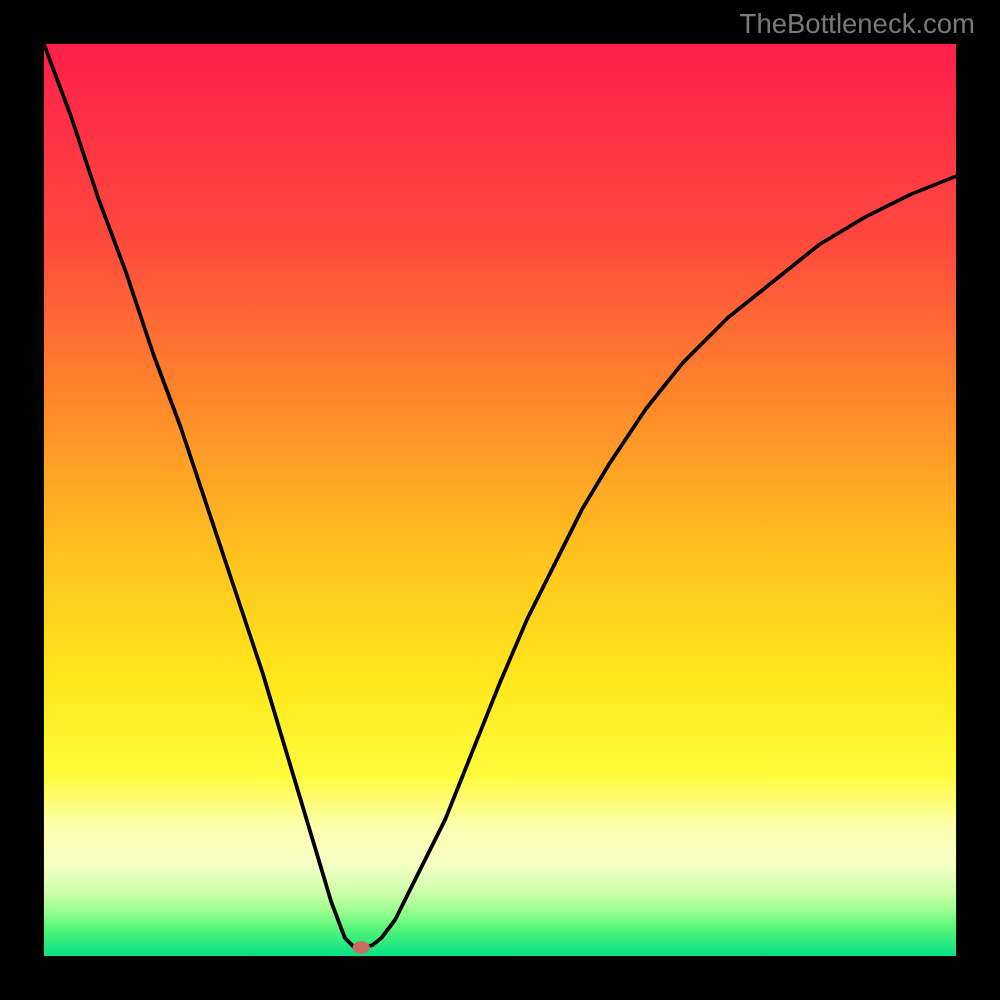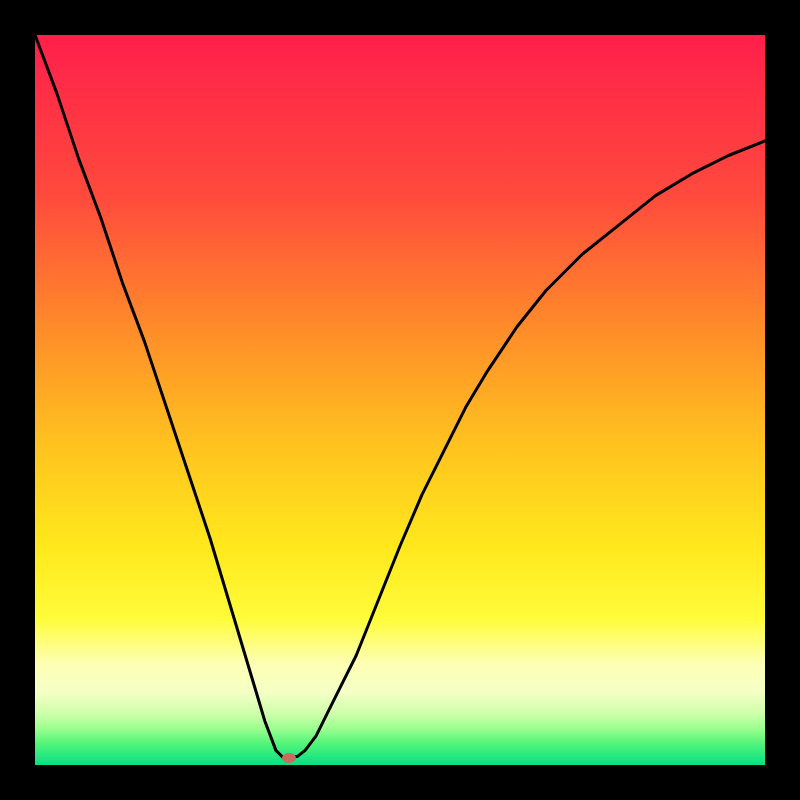--- a/index.html
+++ b/index.html
@@ -56,20 +56,21 @@
     font-size: 22px;
     font-weight: 500;
     user-select: none;
   }
 </style>
 </head>
 <body>
 
 <div class="frame">
 
+  <div class="watermark">TheBottleneck.com</div>
 
   <div class="plot">
     <svg class="gradient" viewBox="0 0 730 730" preserveAspectRatio="none">
       <defs>
         <linearGradient id="bg-grad" x1="0" y1="0" x2="0" y2="1">
             <stop offset="0%" stop-color="#ff1f4b"></stop>
             <stop offset="22%" stop-color="#ff4a3d"></stop>
             <stop offset="40%" stop-color="#ff8b2a"></stop>
             <stop offset="56%" stop-color="#ffc21f"></stop>
             <stop offset="70%" stop-color="#ffe81c"></stop>

